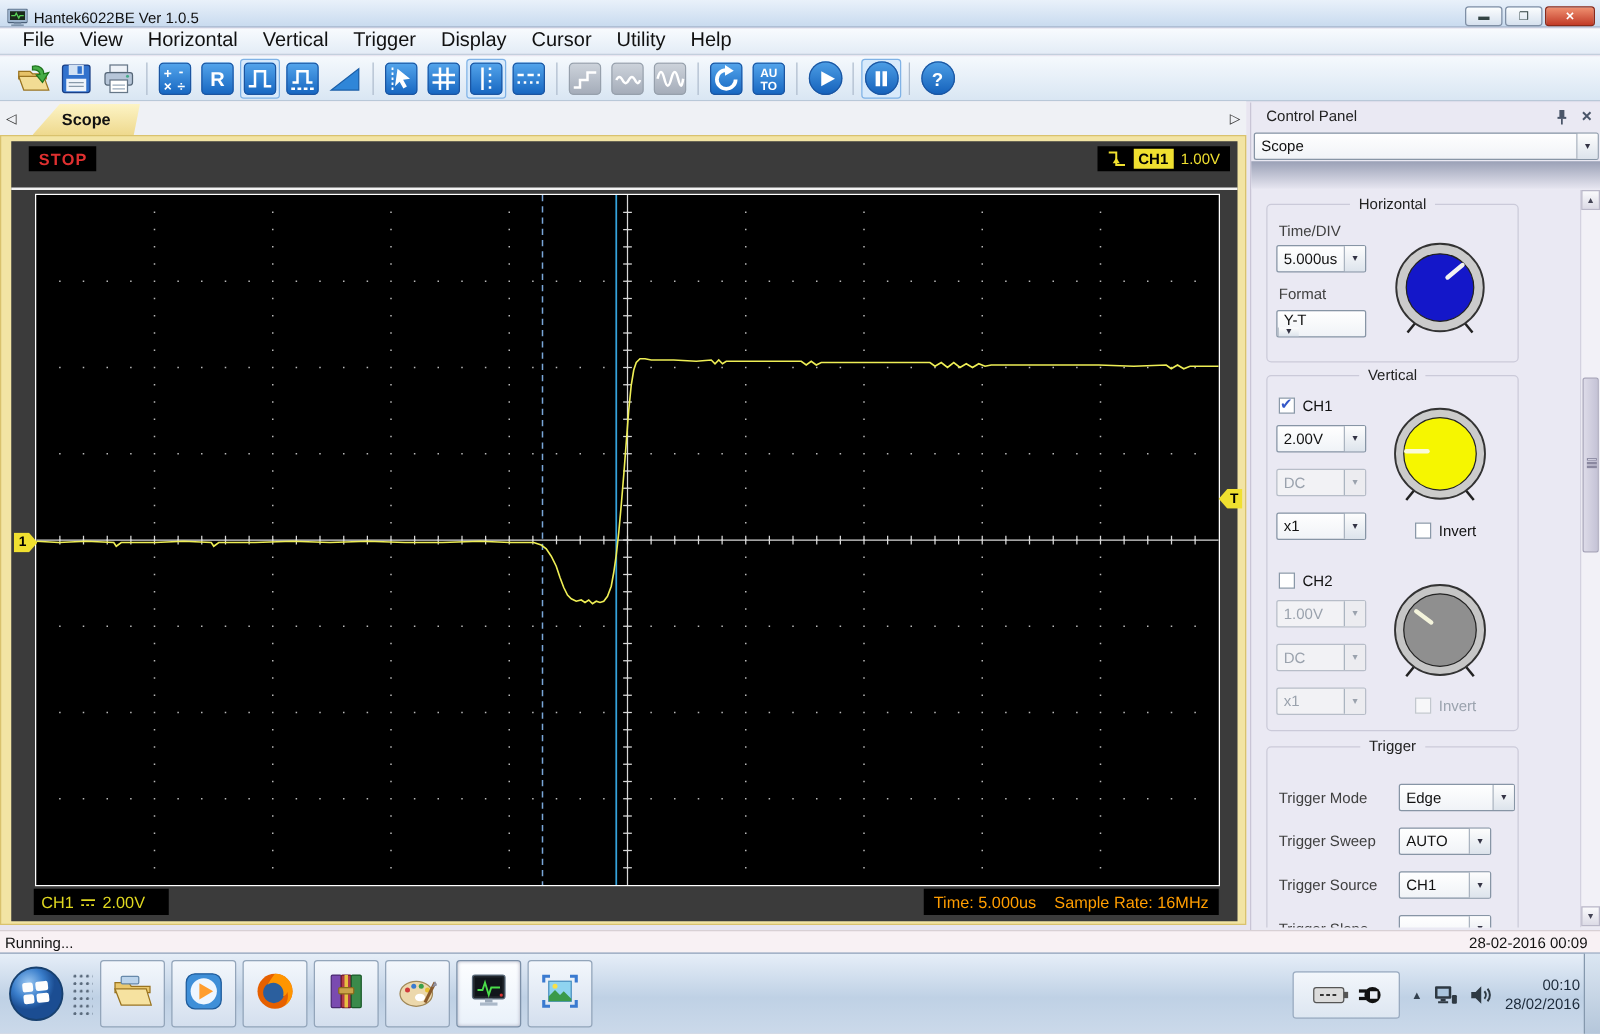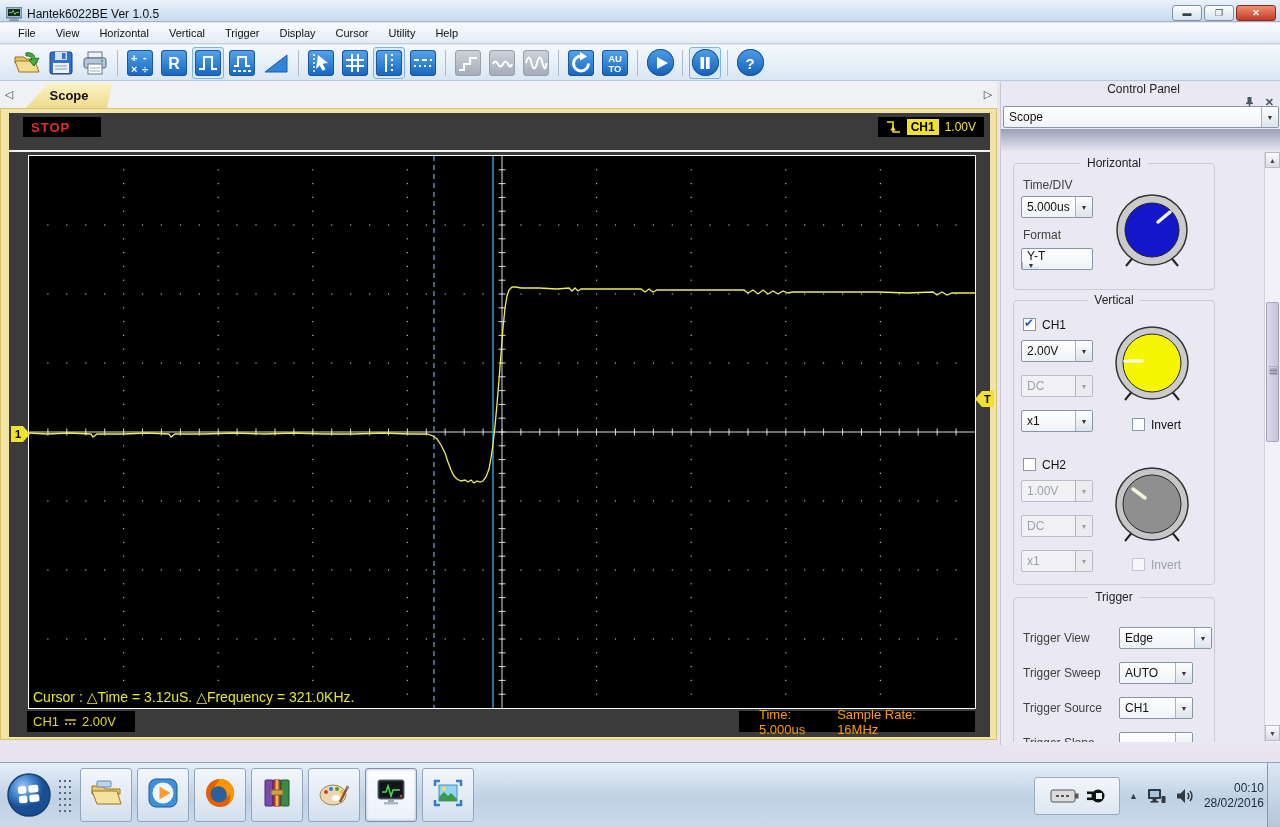--- a/index.html
+++ b/index.html
@@ -15,21 +15,21 @@
   .winbtns { margin-left:auto; display:flex; gap:2px; }
   .winbtn { width:30px; height:16px; border:1px solid #7f8fa5; border-radius:3px;
     background:linear-gradient(#fbfdfe,#d6e1ee); display:flex; align-items:center; justify-content:center;
     font-size:9px; color:#344; }
   .winbtn.close { width:40px; background:linear-gradient(#ef9070,#c23b28); border-color:#8a2a1a; color:#fff; font-weight:bold; }
 
   
   .menubar { position:absolute; left:0; top:23px; width:1280px; height:21px;
     background:linear-gradient(#f8fbfe,#e3ecf6); border-bottom:1px solid #c3cfdd;
     display:flex; align-items:center; padding-left:8px; }
-  .menu-item { font-size:11px; color:#111; padding:2px 10px; cursor:default; }
+  .menu-item { font-size:16px; color:#111; padding:2px 10px; cursor:default; }
 
   
   .toolbar { position:absolute; left:0; top:45px; width:1280px; height:36px;
     background:linear-gradient(#f5f9fd,#d9e6f3); border-bottom:1px solid #b9c8d8;
     display:flex; align-items:center; padding-left:10px; }
   .tbsep { width:1px; height:26px; background:#aebccd; margin:0 5px; }
   .tb { width:32px; height:32px; display:flex; align-items:center; justify-content:center;
     border:1px solid transparent; border-radius:3px; margin:0 1px; }
   .tb.sel { border-color:#7fb2e6; background:#d8eafb; }
   .tb .sq { width:26px; height:26px; border-radius:4px; background:linear-gradient(#55a6ec,#1565c0);
@@ -45,46 +45,46 @@
     display:flex; align-items:center; justify-content:center; }
   .tab-scroll.l { left:2px; } .tab-scroll.r { right:2px; }
   .tab { position:absolute; left:26px; top:2px; width:86px; height:25px;
     background:linear-gradient(#fdf4c6,#eed98e); clip-path:polygon(22px 0, 100% 0, calc(100% - 5px) 100%, 0 100%);
     display:flex; align-items:center; justify-content:center; font-size:13px; font-weight:bold; color:#111; }
 
   
   .scope-outer { position:absolute; left:0; top:108px; width:997px; height:632px;
     background:#f2e4a4; border:1px solid #d9c26e; }
   .scope-dark { position:absolute; left:8px; top:4px; width:981px; height:624px; background:#3b3b3b; }
-  .stopbox { position:absolute; left:14px; top:4px; width:78px; height:20px; background:#000;
+  .stopbox { position:absolute; left:14px; top:4px; width:54px; height:20px; background:#000;
     color:#e03030; font-size:13px; font-weight:bold; letter-spacing:1px;
     display:flex; align-items:center; padding-left:8px; }
   .trigbadge { position:absolute; right:6px; top:4px; height:20px; background:#000;
     display:flex; align-items:center; gap:6px; padding:0 8px; }
   .trigbadge .chname { background:#f0e030; color:#000; font-size:12px; font-weight:bold; padding:1px 4px; }
   .trigbadge .lvl { color:#f0e030; font-size:12px; }
   .scope-sep { position:absolute; left:0; top:37px; width:981px; height:2px; background:#f2f2f2; }
   .grat { position:absolute; left:19px; top:42px; width:948px; height:554px;
     background:#000; border:1px solid #ffffff; }
   .grat svg { position:absolute; left:0; top:0; }
   .cursor-readout { position:absolute; left:4px; bottom:3px; color:#e8e62a; font-size:14px; white-space:nowrap; }
   .mk { position:absolute; width:19px; height:16px; background:#f0e030; color:#000;
     font-size:11px; font-weight:bold; display:flex; align-items:center; }
   .mk1 { left:2px; top:313px; clip-path:polygon(0 0, 12px 0, 19px 8px, 12px 100%, 0 100%); padding-left:4px; }
   .mkT { left:966px; top:278px; clip-path:polygon(7px 0, 100% 0, 100% 100%, 7px 100%, 0 8px); padding-left:9px; }
   .readout-l { position:absolute; left:18px; top:598px; width:108px; height:21px; background:#000;
     color:#e0d820; font-size:13px; display:flex; align-items:center; gap:5px; padding-left:6px; }
   .readout-r { position:absolute; left:730px; top:598px; width:236px; height:21px; background:#000;
-    color:#ff9d00; font-size:13px; display:flex; align-items:center; justify-content:space-between; padding:0 20px; }
+    color:#ff9d00; font-size:13px; display:flex; align-items:center; justify-content:space-between; padding:0 8px; }
 
   
   .cpanel { position:absolute; left:1000px; top:82px; width:280px; height:663px; background:#eae9f3;
     border-left:1px solid #c9c5d6; }
   .cp-head { position:absolute; left:0; top:0; width:100%; height:22px; display:flex; align-items:center;
-    padding:0 6px 0 12px; font-size:12px; color:#222;flex-direction:column; }
+    padding:0 6px 0 12px; font-size:12px; color:#222; }
   .cp-head .hic { margin-left:auto; display:flex; gap:10px; align-items:center; }
   .cp-mode { position:absolute; left:2px; top:24px; width:276px; height:22px; }
   .cp-grad { position:absolute; left:0; top:47px; width:100%; height:22px;
     background:linear-gradient(#9aa0b6,#e6e5f0); }
   .cp-body { position:absolute; left:0; top:70px; width:280px; height:590px; overflow:hidden; }
   .grp { position:absolute; border:1px solid #cbcad9; border-radius:4px; }
   .grp>.gt { position:absolute; top:-8px; left:50%; transform:translateX(-50%);
     background:#eae9f3; padding:0 7px; font-size:12px; color:#222; white-space:nowrap; }
   .lbl { position:absolute; font-size:12px; color:#404040; white-space:nowrap; }
   .dd { position:absolute; height:22px; display:flex; align-items:stretch;
@@ -1087,21 +1087,20 @@
             <line x1="469.5" y1="469.2" x2="476.5" y2="469.2" stroke="#d8d8d8" stroke-width="1"></line>
             <line x1="469.5" y1="483.0" x2="476.5" y2="483.0" stroke="#d8d8d8" stroke-width="1"></line>
             <line x1="469.5" y1="496.8" x2="476.5" y2="496.8" stroke="#d8d8d8" stroke-width="1"></line>
             <line x1="469.5" y1="510.6" x2="476.5" y2="510.6" stroke="#d8d8d8" stroke-width="1"></line>
             <line x1="469.5" y1="524.4" x2="476.5" y2="524.4" stroke="#d8d8d8" stroke-width="1"></line>
             <line x1="469.5" y1="538.2" x2="476.5" y2="538.2" stroke="#d8d8d8" stroke-width="1"></line>
             <line x1="405" y1="0" x2="405" y2="552" stroke="#7aa6d8" stroke-width="1.2" stroke-dasharray="5,4"></line>
             <line x1="464" y1="0" x2="464" y2="552" stroke="#35a3dc" stroke-width="1.4"></line>
             <polyline points="0,277 18,278 40,277 62,278 64,281 68,278 95,278 118,277 140,278 142,281 146,278 175,278 205,277 235,278 265,277 295,278 325,278 355,277 380,278 398,278 404,280 408,283 412,289 416,297 419,306 422,314 425,320 428,323 432,325 436,324 439,326 442,324 445,327 448,325 451,326 454,325 457,321 460,313 462,302 464,288 466,270 468,248 470,224 472,198 474,172 476,152 478,140 480,134 483,131 487,131 492,132 510,132 528,133 540,132 543,135 546,132 549,135 552,133 565,133 590,133 612,133 616,136 620,133 624,136 628,134 650,134 680,134 715,134 719,137 724,134 729,138 734,134 739,138 744,135 749,138 754,135 759,137 764,136 790,136 820,136 850,136 878,137 904,136 908,139 913,136 918,139 923,137 946,137" fill="none" stroke="#eeee55" stroke-width="1.3"></polyline>
           </svg>
-        <div class="cursor-readout">Cursor : △Time = 3.12uS. △Frequency = 321.0KHz.</div>
       </div>
 
       <div class="mk mk1">
         <span>1</span>
       </div>
       <div class="mk mkT">
         <span>T</span>
       </div>
 
       <div class="readout-l">
@@ -1208,21 +1207,21 @@
         <circle cx="41" cy="41" r="29" stroke="#222" fill="#8f8f8f"></circle>
         <line x1="22" y1="26" x2="34" y2="35" stroke="#f4f4dc" stroke-width="3.5" stroke-linecap="round"></line>
       </svg>
       <span class="cb dis" style="left:131px; top:406px;"></span>
       <span class="cblbl dis" style="left:150px; top:406px;">Invert</span>
 
       <div class="grp" style="left:12px; top:445px; width:202px; height:200px;">
         <span class="gt">Trigger</span>
       </div>
       <div>
-          <span class="lbl" style="left: 22px; top: 479px;">Trigger View</span>
+          <span class="lbl" style="left: 22px; top: 479px;">Trigger Mode</span>
           <div class="dd" style="left: 118px; top: 475px; width: 93px;">
             <span class="v">Edge</span>
             <span class="a">▼</span>
           </div>
           <span class="lbl" style="left: 22px; top: 514px;">Trigger Sweep</span>
           <div class="dd" style="left: 118px; top: 510px; width: 74px;">
             <span class="v">AUTO</span>
             <span class="a">▼</span>
           </div>
           <span class="lbl" style="left: 22px; top: 549px;">Trigger Source</span>
@@ -1238,20 +1237,24 @@
         </div>
 
       <div class="sbar">
         <div class="sbtn" style="top:0;">▲</div>
         <div class="sthumb"></div>
         <div class="sbtn" style="top:573px;">▼</div>
       </div>
     </div>
   </div>
 
+  <div class="statusbar">
+    <span class="run">Running...</span>
+    <span class="dt">28-02-2016  00:09</span>
+  </div>
 
   <div class="taskbar">
     <svg class="orb" viewBox="0 0 46 46">
       <defs>
           <radialGradient id="orbg" cx="35%" cy="30%">
             <stop offset="0%" stop-color="#9cc8f2"></stop>
             <stop offset="60%" stop-color="#3a7ecb"></stop>
             <stop offset="100%" stop-color="#1b4d92"></stop>
           </radialGradient>
         </defs>

